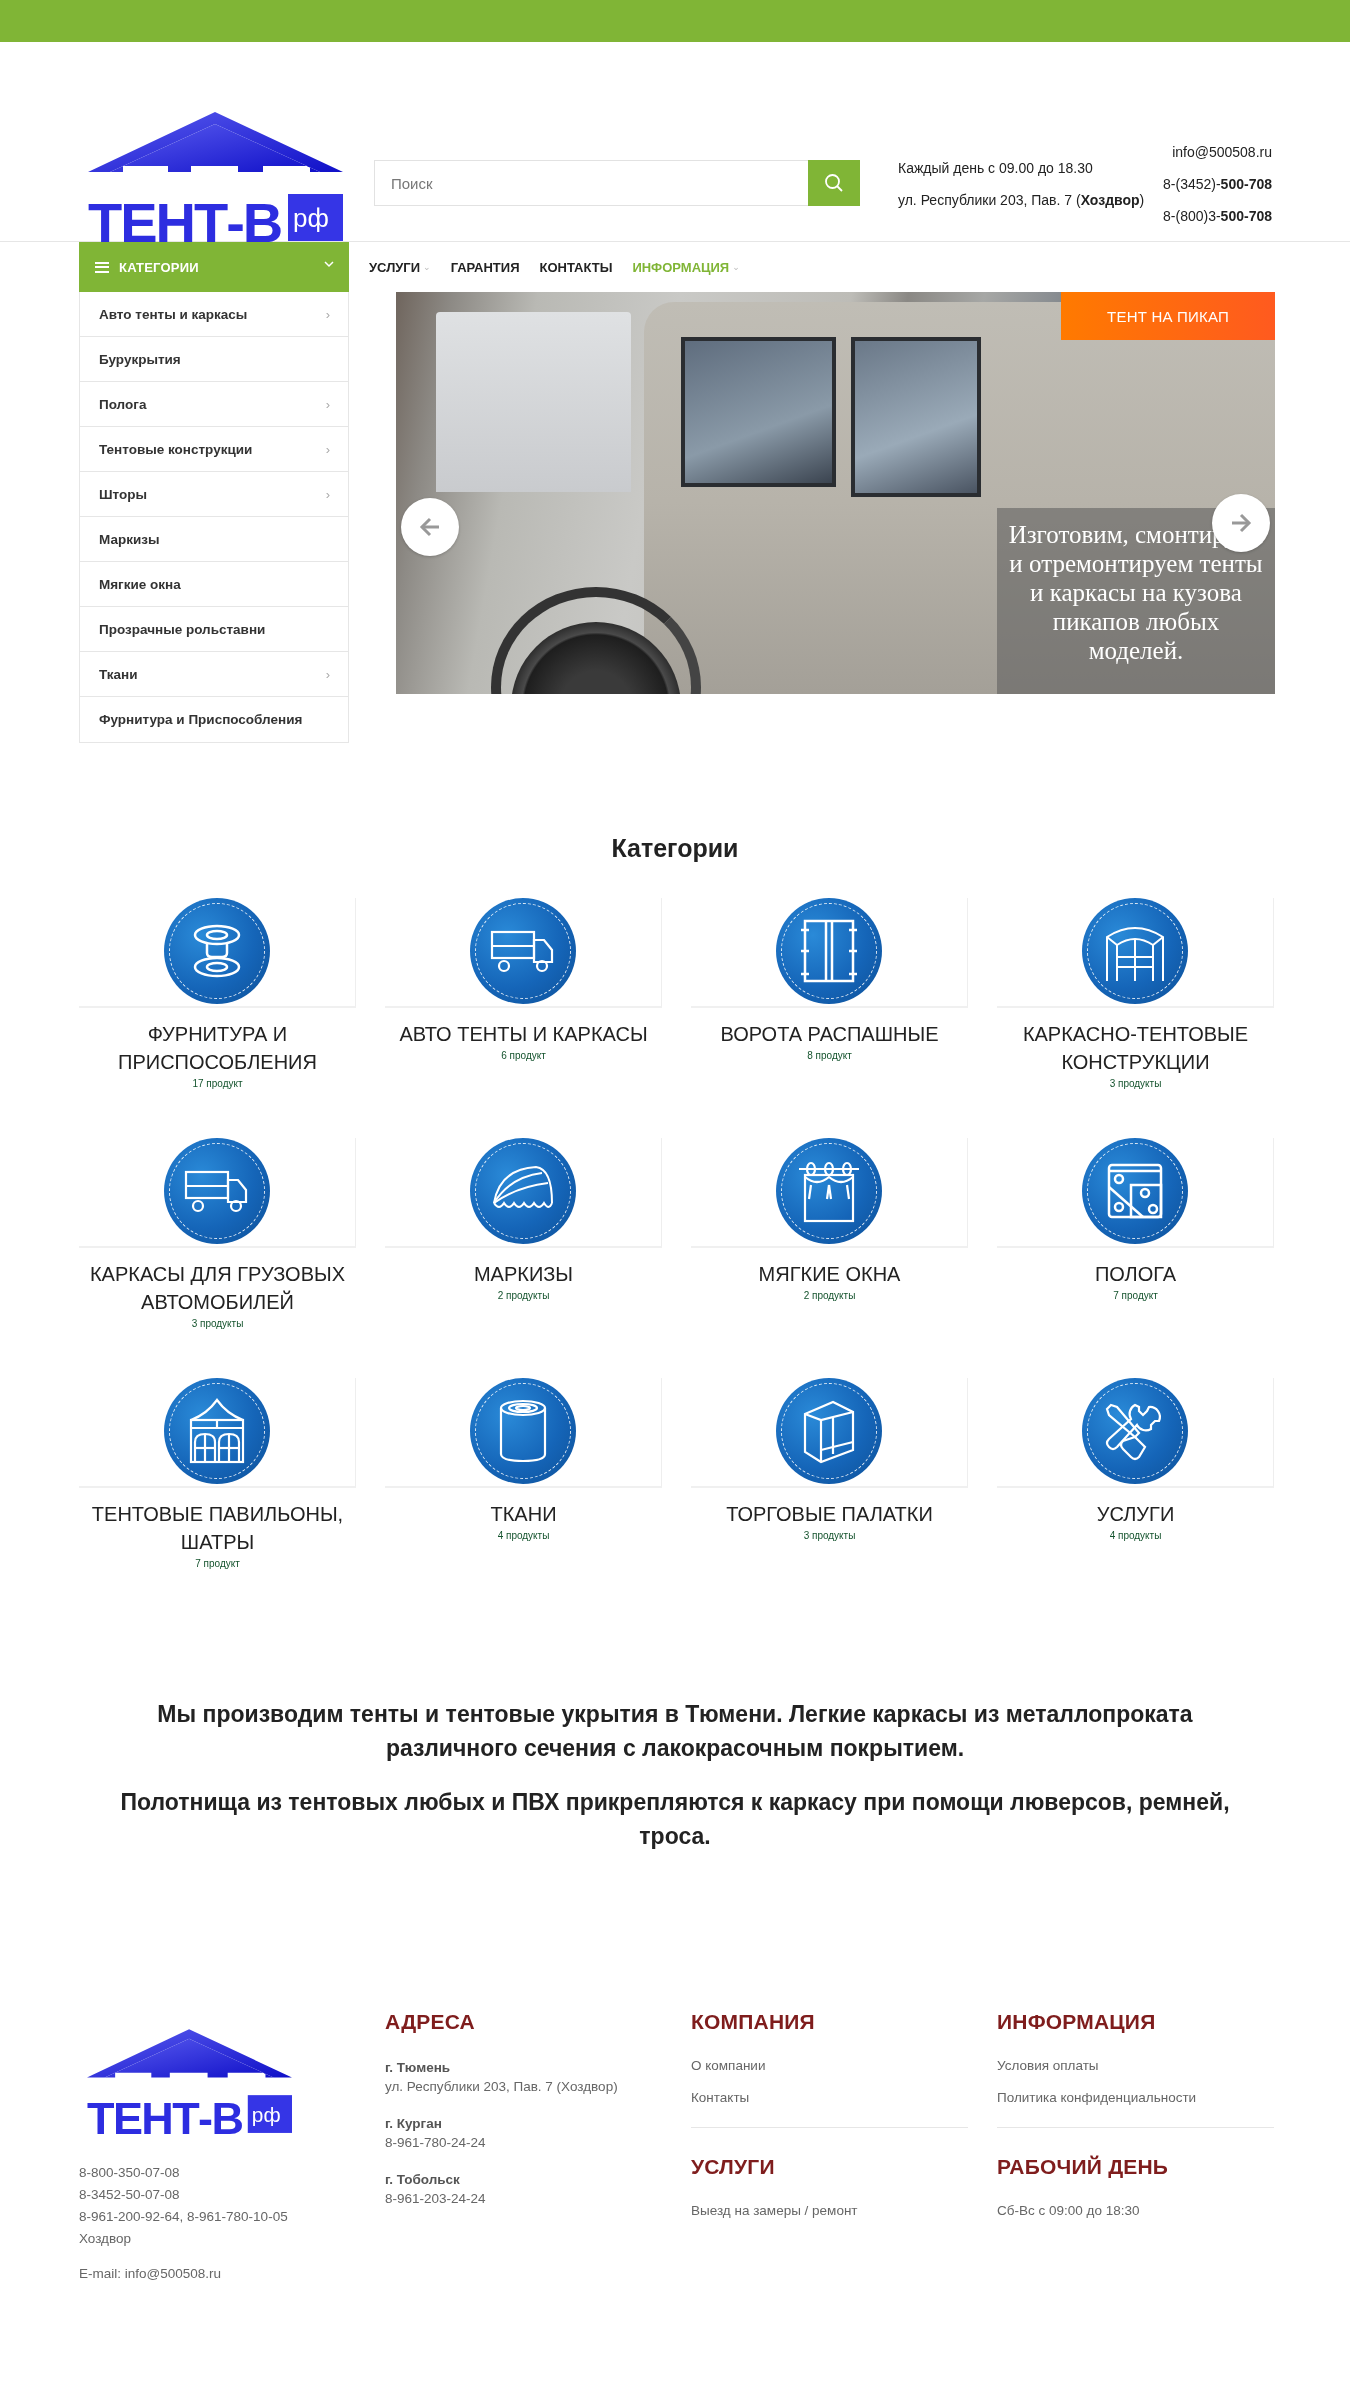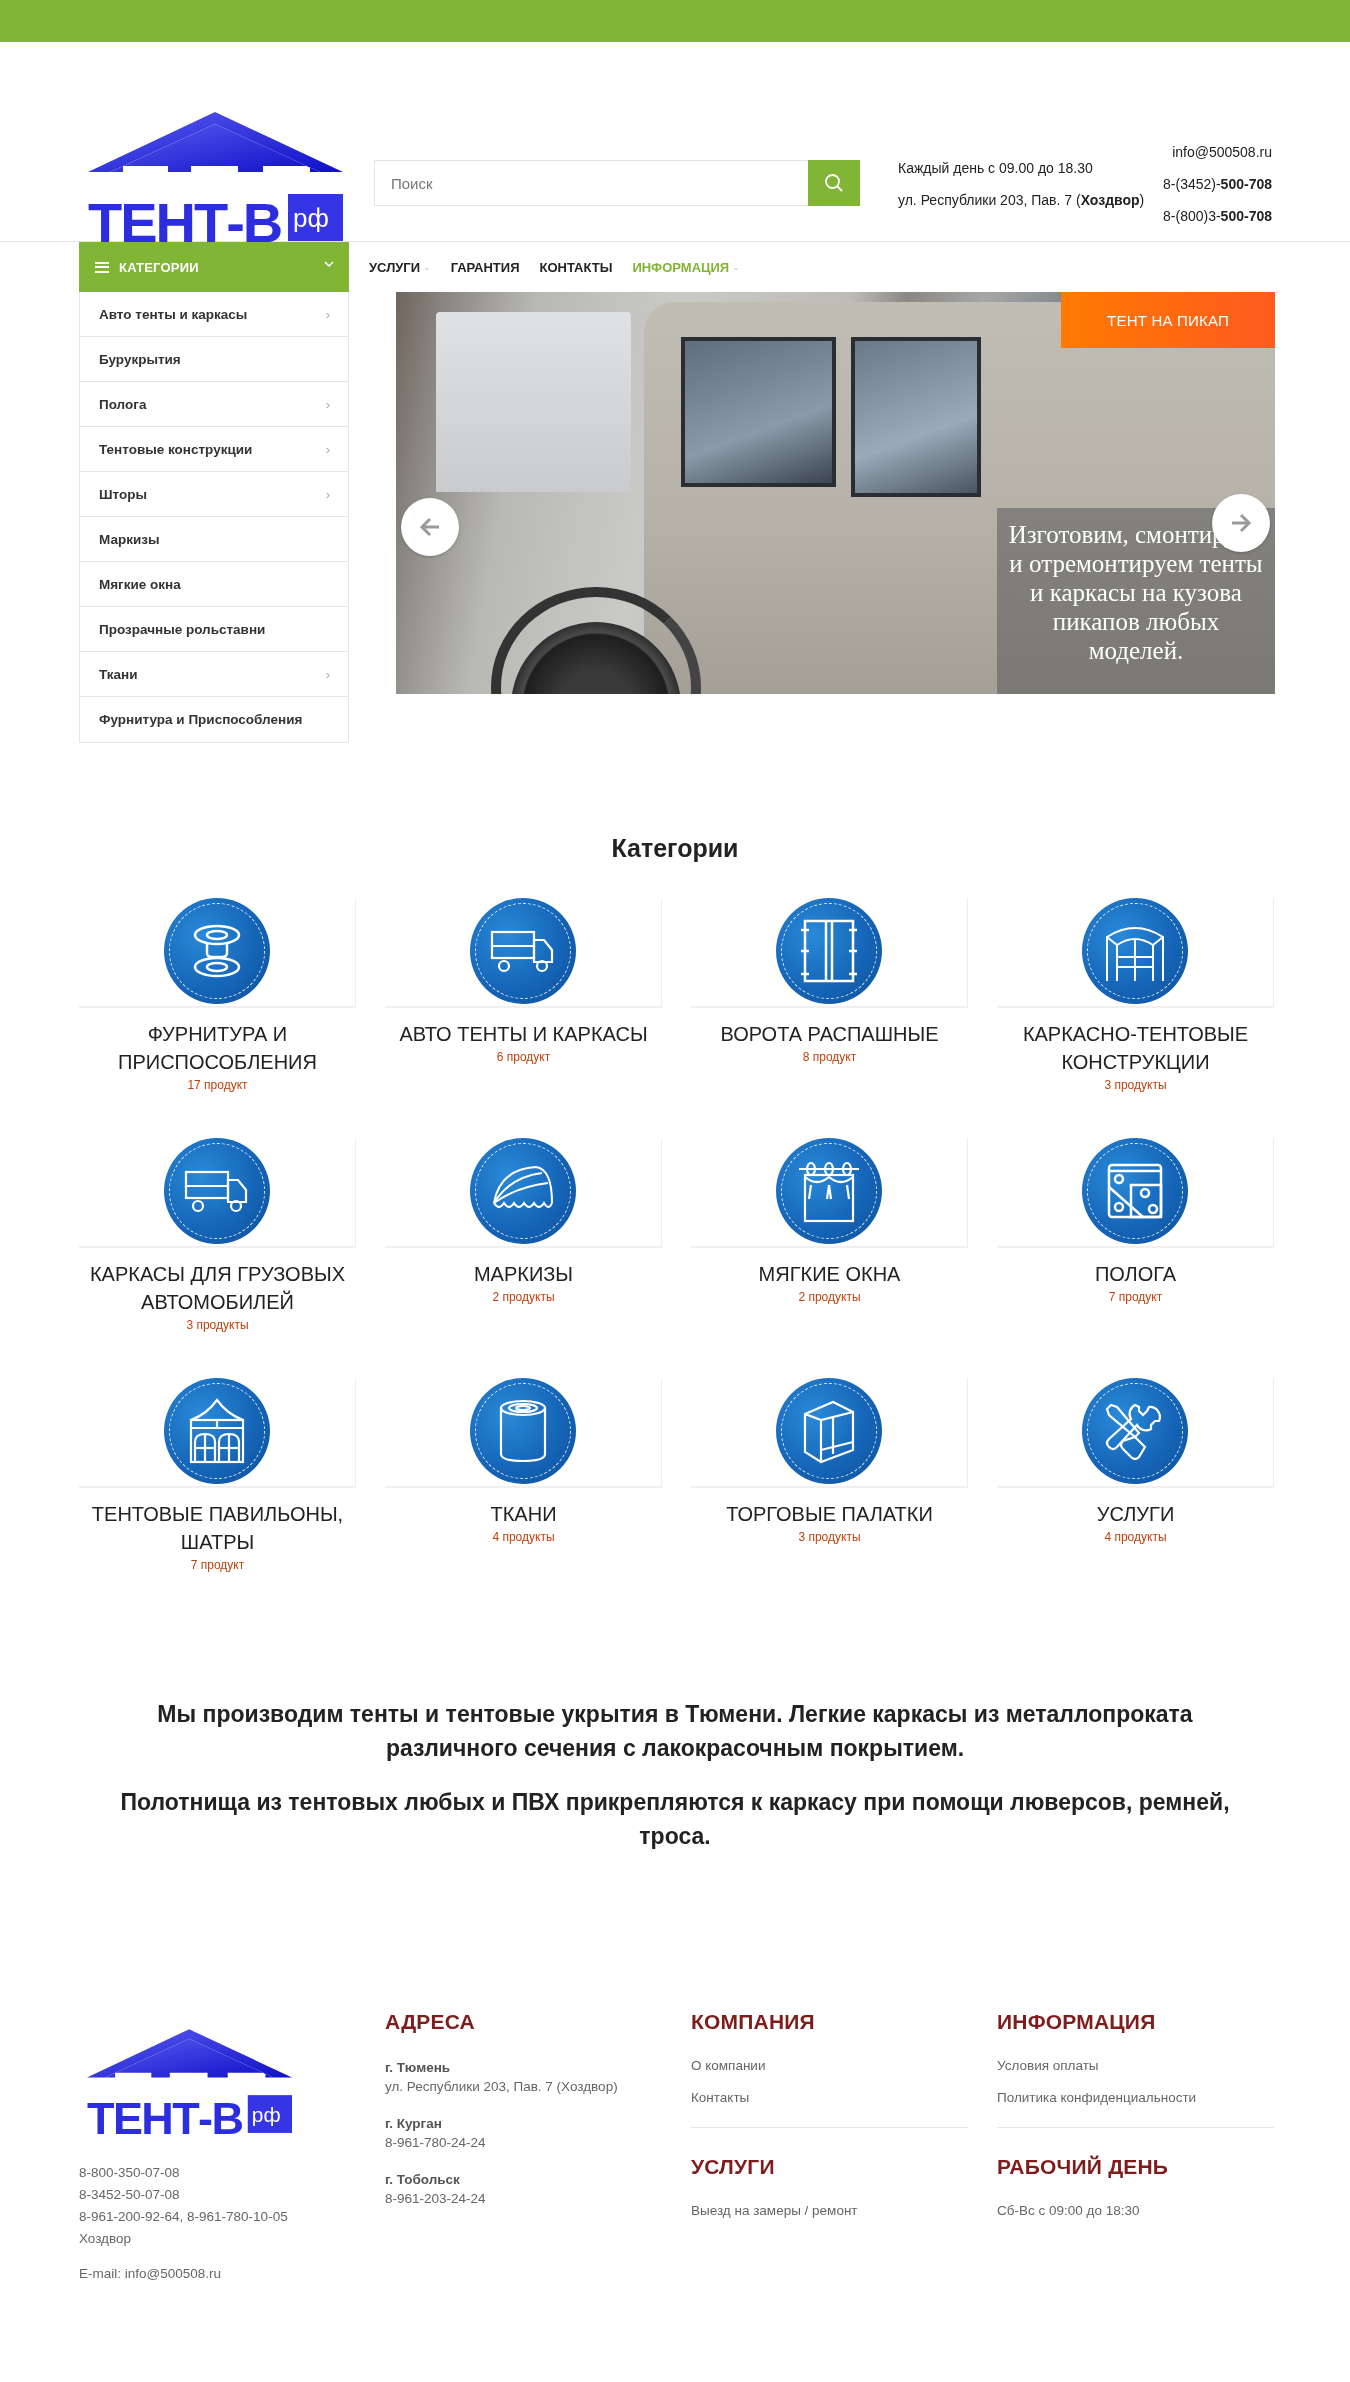--- a/index.html
+++ b/index.html
@@ -35,34 +35,34 @@
     .sidebar .item:last-child { border-bottom: none; }
     .sidebar .arr { color: #aaa; font-weight: normal; font-size: 13px; }
 
     .slider { position: absolute; left: 396px; top: 292px; width: 879px; height: 402px; overflow: hidden; background: linear-gradient(100deg, #6f655d 0%, #8d8a85 6%, #b9b9b4 15%, #c9c9c6 30%, #bdbcb7 48%, #8a8884 54%, #a6a7a5 62%, #7f848a 72%, #a8a7a2 82%, #b6b5b0 100%); }
     .slider .tarp { position: absolute; left: 40px; top: 20px; width: 195px; height: 180px; background: linear-gradient(180deg, #dfe1e3, #c9cbce); border-radius: 4px 4px 0 0; }
     .slider .door { position: absolute; left: 248px; top: 10px; width: 640px; height: 400px; background: linear-gradient(180deg, #c0bdb5 0%, #b7b3aa 50%, #a39f97 100%); border-radius: 30px 0 0 0; }
     .slider .window1 { position: absolute; left: 285px; top: 45px; width: 155px; height: 150px; background: linear-gradient(160deg, #5f6d7e, #8a9aa8 60%, #3b4450); border: 4px solid #2a2d31; }
     .slider .window2 { position: absolute; left: 455px; top: 45px; width: 130px; height: 160px; background: linear-gradient(160deg, #6a7888, #9aaab8 60%, #4a5462); border: 4px solid #2a2d31; }
     .slider .wheel { position: absolute; left: 115px; top: 330px; width: 170px; height: 170px; border-radius: 50%; background: radial-gradient(circle, #3a3a3a 30%, #1e1e1e 60%, #4a4a4a 62%, #303030 70%); }
     .slider .arch { position: absolute; left: 95px; top: 295px; width: 210px; height: 200px; border-radius: 50%; border: 10px solid #333; border-bottom-color: transparent; border-right-color: #444; }
-    .slider .badge { position: absolute; right: 0; top: 0; width: 214px; height: 56px; background: linear-gradient(90deg, #ff7a00, #ff5a1f); color: #fff; font-size: 15px; display: flex; align-items: center; justify-content: center; letter-spacing: 0.2px; }
+    .slider .badge { position: absolute; right: 0; top: 0; width: 214px; height: 48px; background: linear-gradient(90deg, #ff7a00, #ff5a1f); color: #fff; font-size: 15px; display: flex; align-items: center; justify-content: center; letter-spacing: 0.2px; }
     .slider .caption { position: absolute; right: 0; top: 216px; width: 278px; height: 186px; background: rgba(90,90,90,0.55); color: #fff; font-family: "Liberation Serif", serif; font-size: 25px; line-height: 29px; text-align: center; padding: 12px 8px 0 8px; }
     .slider .nav { position: absolute; width: 58px; height: 58px; border-radius: 50%; background: #fff; display: flex; align-items: center; justify-content: center; cursor: pointer; box-shadow: 0 1px 3px rgba(0,0,0,.2); }
     .slider .prev { left: 5px; top: 206px; }
     .slider .next { right: 5px; top: 202px; }
 
     .cats-title { position: absolute; top: 834px; left: 0; width: 1350px; text-align: center; font-size: 25px; font-weight: bold; color: #222; }
     .cats-grid { position: absolute; left: 79px; top: 898px; width: 1196px; display: grid; grid-template-columns: repeat(4, 277px); column-gap: 29px; row-gap: 0; }
     .cat { height: 240px; text-align: center; cursor: pointer; }
     .cat .imgbox { height: 110px; border-right: 1px solid #eee; border-bottom: 2px solid #f0f0f0; display: flex; justify-content: center; align-items: flex-start; }
     .cat .badge-ico { width: 106px; height: 106px; border-radius: 50%; background: radial-gradient(circle at 35% 35%, #2a8ad8 0%, #1565b8 55%, #0d4f96 100%); position: relative; display: flex; align-items: center; justify-content: center; }
     .cat .badge-ico::before { content: ""; position: absolute; inset: 5px; border-radius: 50%; border: 1.5px dashed rgba(255,255,255,.85); }
     .cat .name { margin-top: 12px; font-size: 20px; line-height: 28px; color: #222; padding: 0 4px; }
-    .cat .count { font-size: 12px; color: #c2410c; margin-top: 2px; }
+    .cat .count { font-size: 10px; color: #14532d; margin-top: 2px; }
 
     .about { position: absolute; top: 1697px; left: 90px; width: 1170px; text-align: center; font-size: 23px; font-weight: bold; color: #222; line-height: 34px; }
     .about p { margin-bottom: 20px; }
 
     .footer { position: absolute; top: 1998px; left: 79px; width: 1196px; }
     .f-logo { position: absolute; left: 8px; top: 30px; width: 205px; height: 115px; }
     .f-phones { position: absolute; left: 0; top: 164px; font-size: 13.5px; color: #666; line-height: 22px; }
     .f-email { position: absolute; left: 0; top: 268px; font-size: 13.5px; color: #666; }
     .f-col { position: absolute; font-size: 13.5px; color: #666; }
     .f-col h4 { font-size: 21px; font-weight: bold; color: #7f1d1d; margin-bottom: 24px; letter-spacing: 0.2px; }

